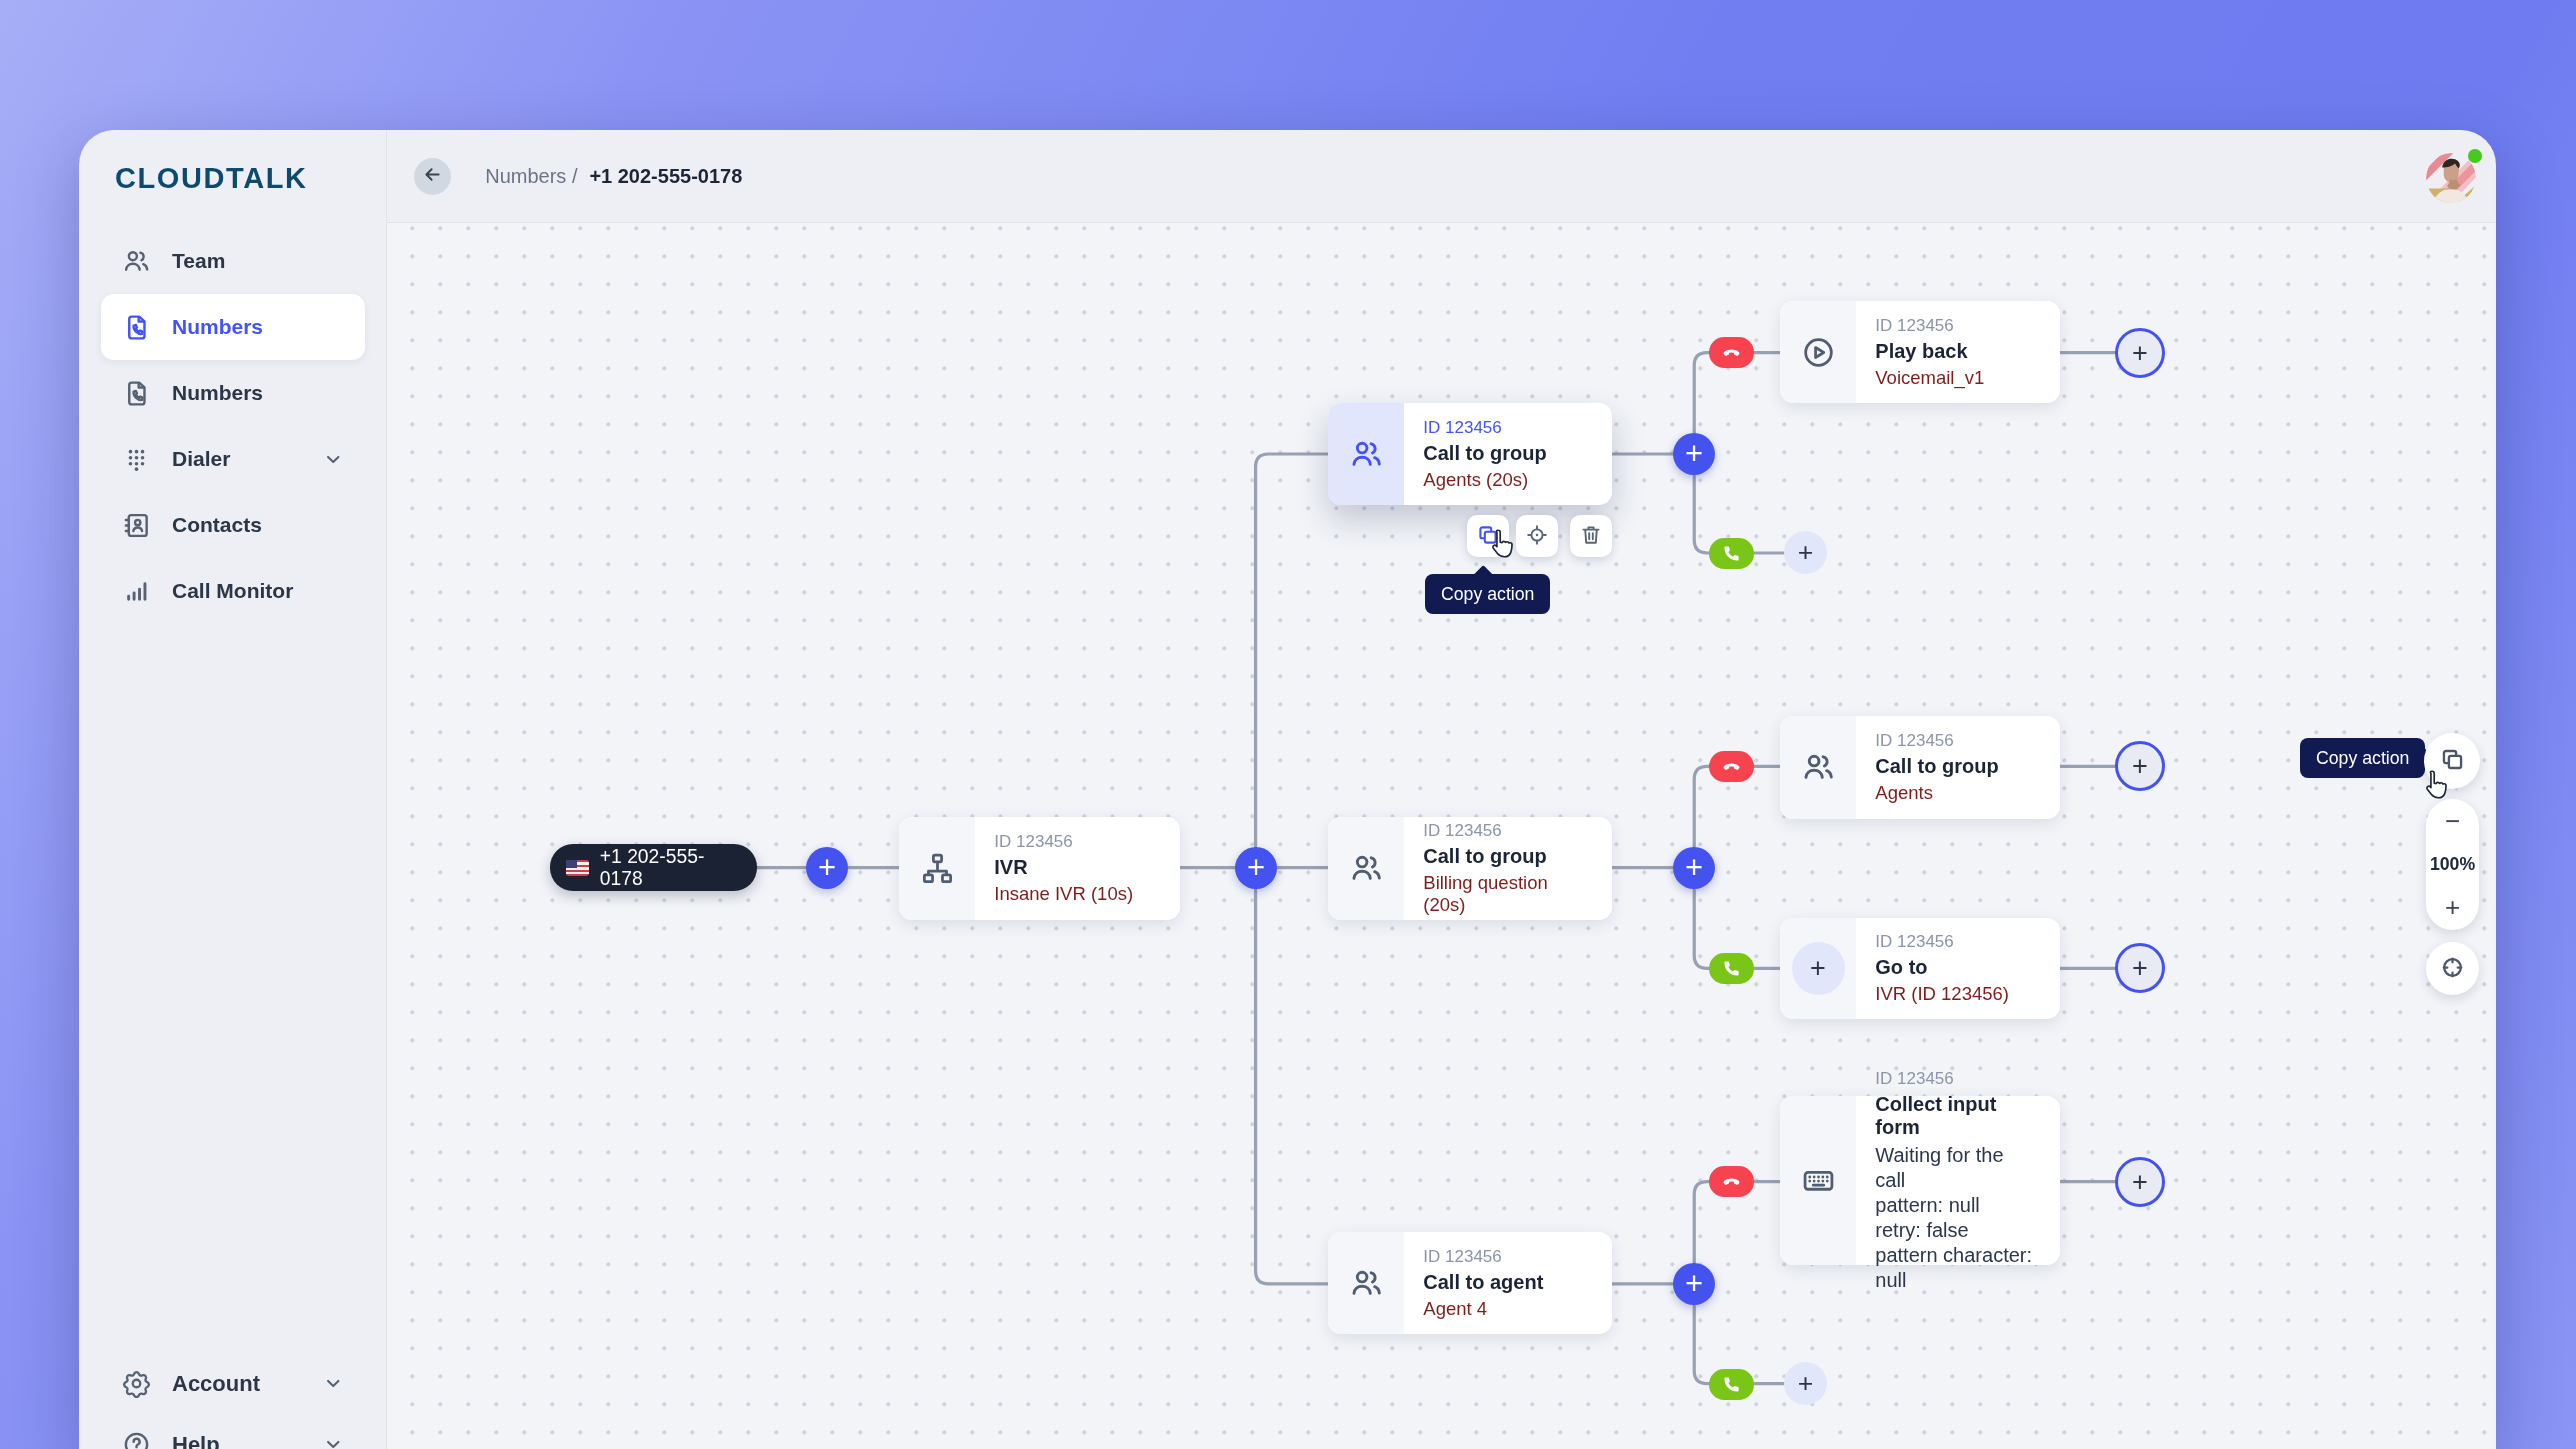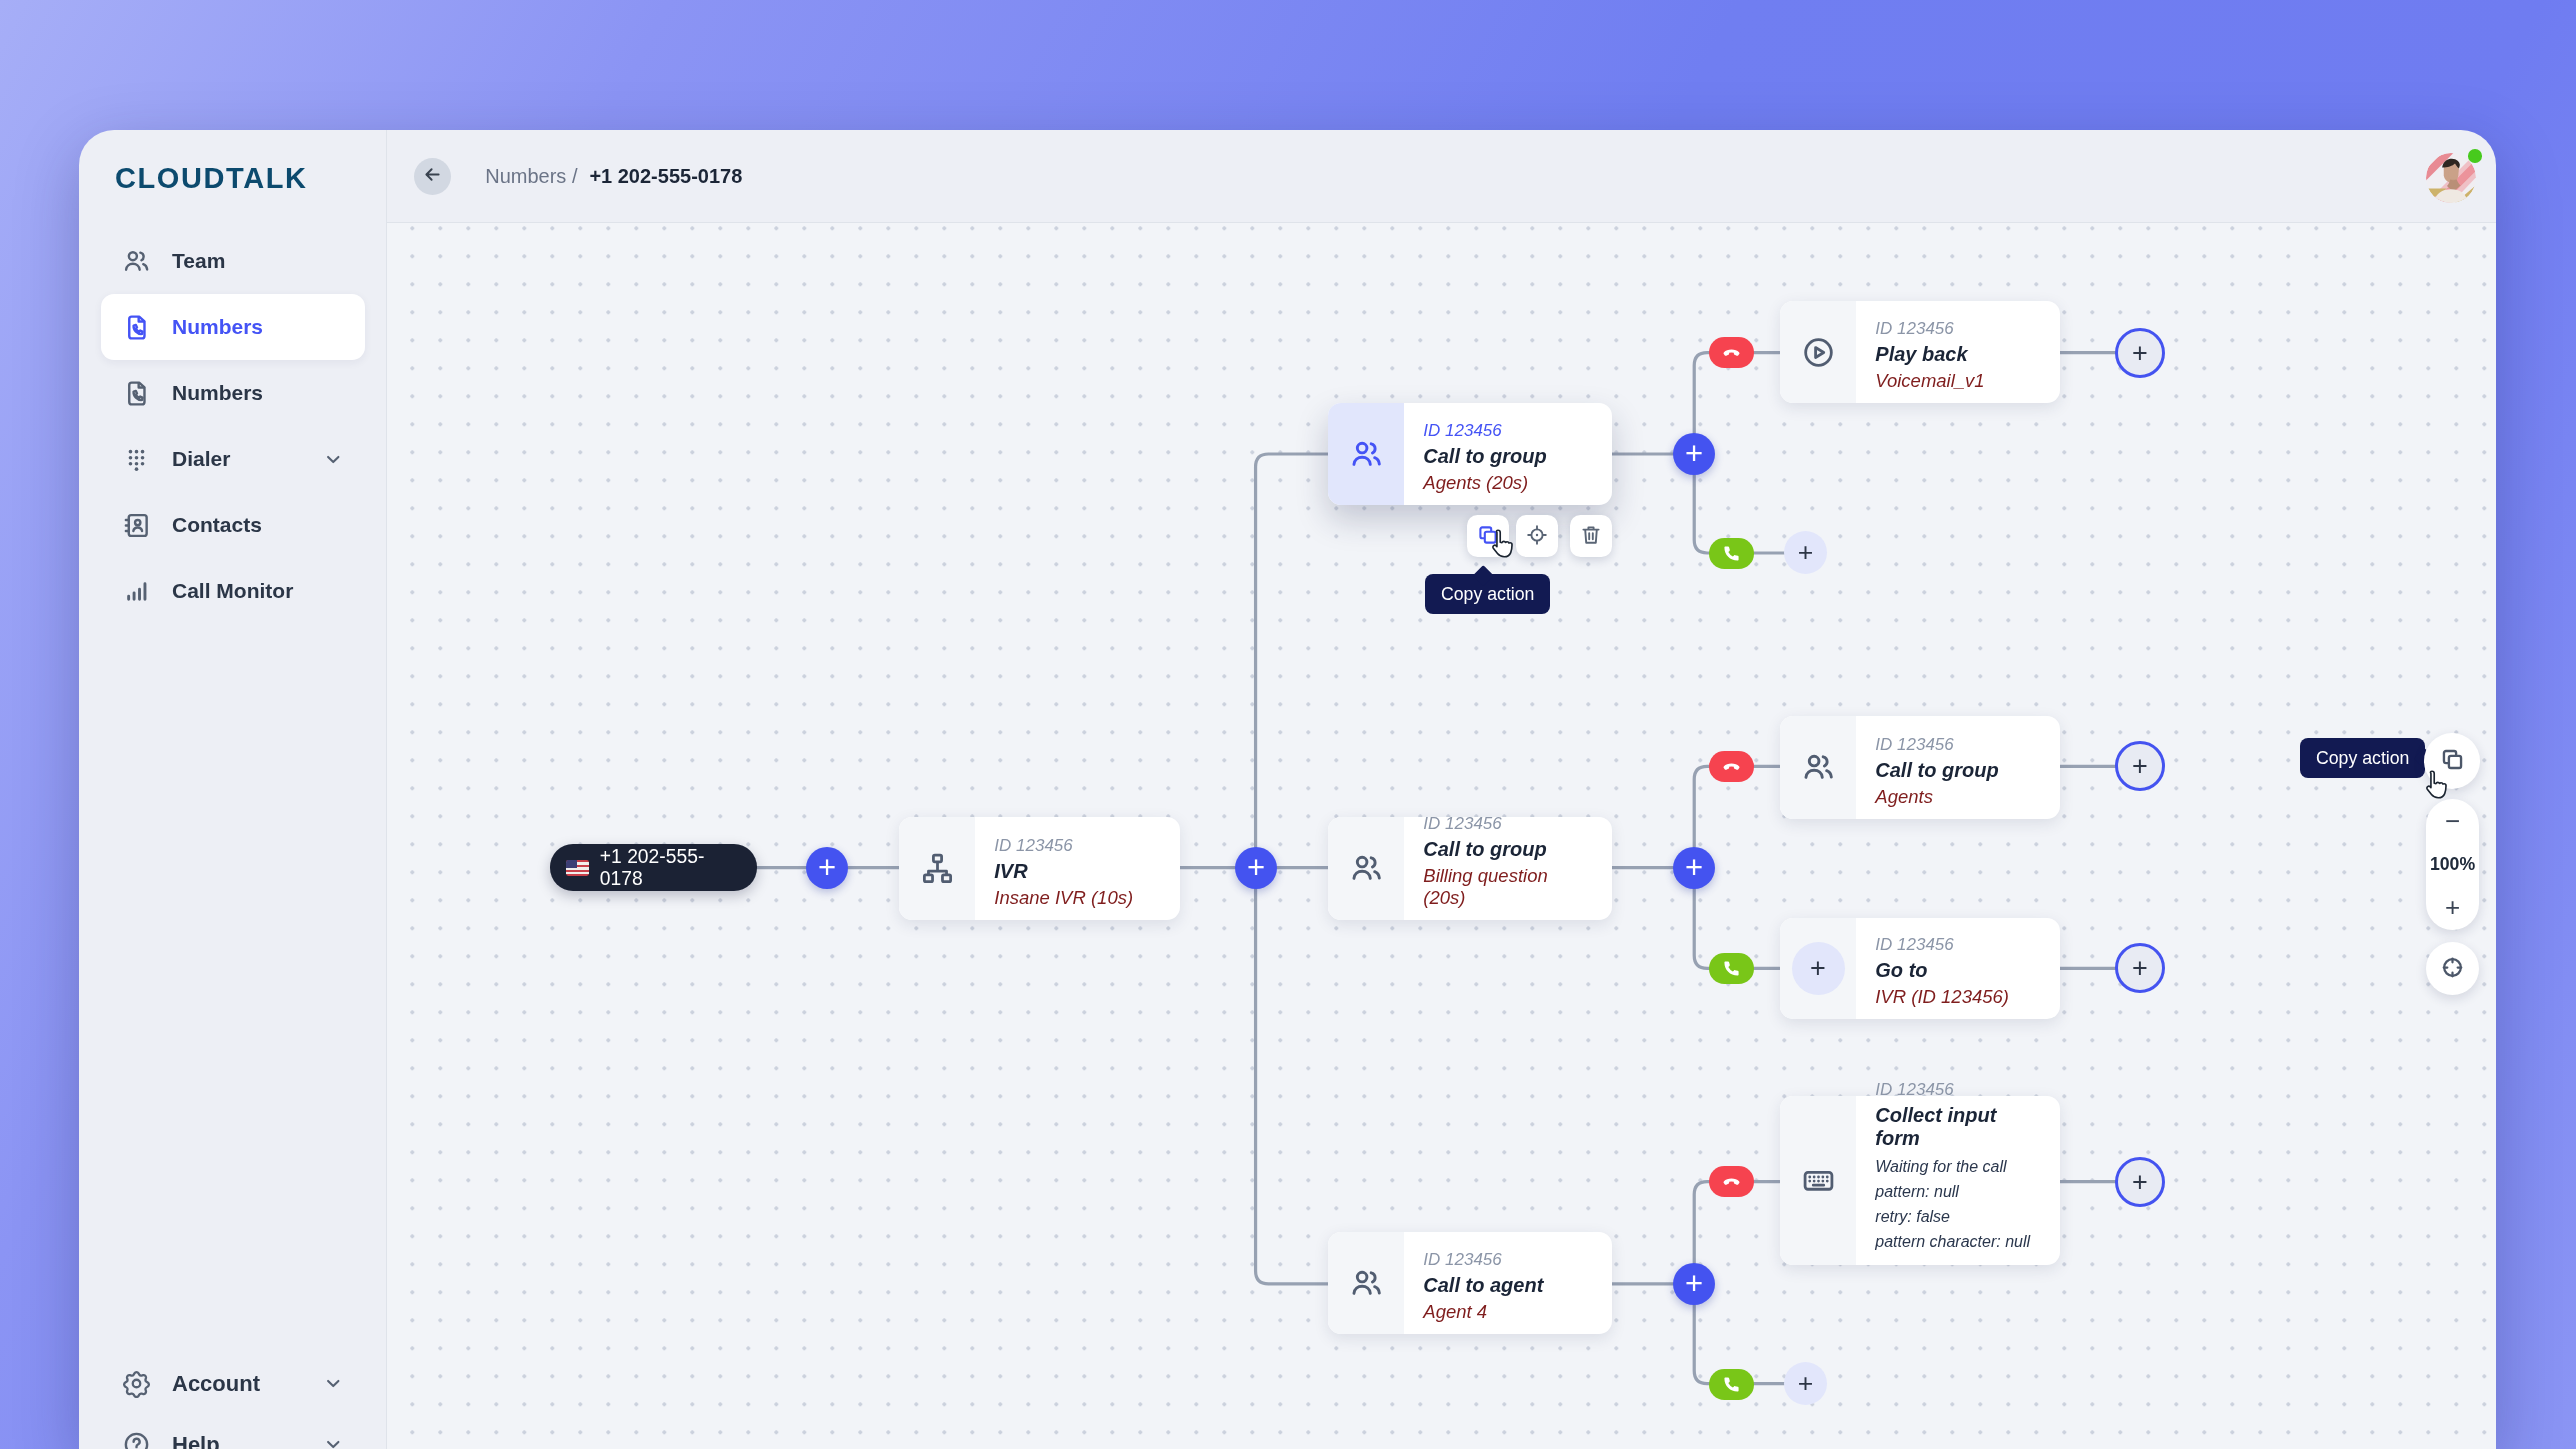--- a/index.html
+++ b/index.html
@@ -51,25 +51,25 @@
     background-image:radial-gradient(circle,#cbd1dd 2px,transparent 2.1px);
     background-size:28px 28px; background-position:11.3px 19.3px; overflow:hidden; }
   .wires { position:absolute; left:0; top:0; }
 
   
   .node { position:absolute; display:flex; background:#fff; border-radius:13px;
     box-shadow:0 4.8px 14.5px rgba(27,38,79,.10); }
   .icol { width:76px; flex:none; background:#f4f6f9; border-radius:13px 0 0 13px;
     display:flex; align-items:center; justify-content:center; color:#515d71; }
   .icol svg { width:35px; height:35px; }
-  .nbody { display:flex; flex-direction:column; justify-content:flex-end; padding:11.3px 21px 11.3px 19.3px;font-style:italic; }
+  .nbody { display:flex; flex-direction:column; justify-content:center; padding:11.3px 21px 11.3px 19.3px; }
   .nid { font-size:17px; color:#8b95a7; margin-bottom:4px; }
   .ntitle { font-size:20px; font-weight:700; color:#1b2537; margin-bottom:4px; }
   .nsub { font-size:18.5px; color:#7f1d1d; }
-  .nline { font-size:16px; color:#2b374d; line-height:25px; }
+  .nline { font-size:20px; color:#2b374d; line-height:25px; }
   .node.selected { box-shadow:0 14.5px 32px rgba(27,38,79,.22); }
   .node.selected .icol { background:#e1e6fc; color:#4453f5; }
   .node.selected .nid { color:#4453f5; }
   .lavcircle-in { width:53px; height:53px; border-radius:50%; background:#e2e6fb; color:#2c3545;
     display:flex; align-items:center; justify-content:center; font-size:27px; }
 
   
   .startpill { position:absolute; left:163px; top:621px; width:207px; height:47px;
     border-radius:23px; background:#1b2234; color:#fff; display:flex; align-items:center;
     padding:0 16px; font-size:19.3px; font-weight:500; box-shadow:0 4.8px 13px rgba(20,25,55,.25); }

